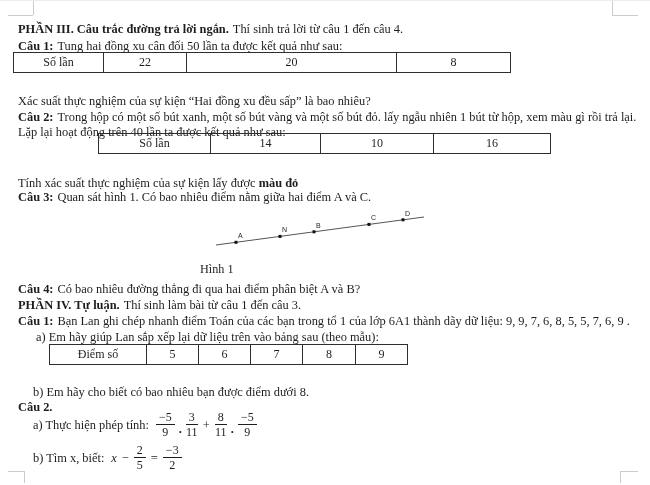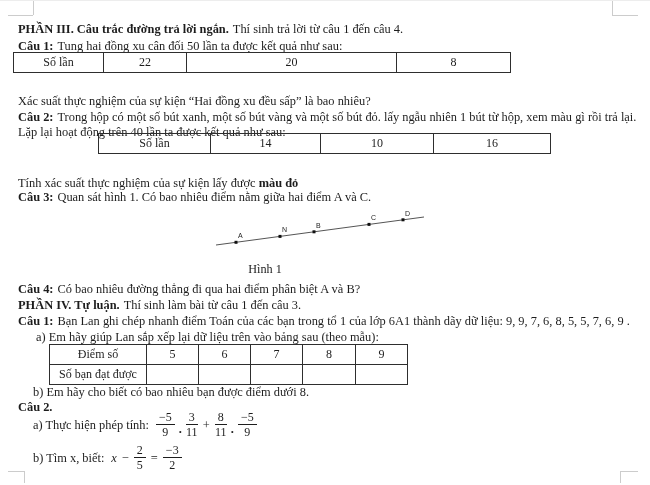--- a/index.html
+++ b/index.html
@@ -12,21 +12,21 @@
   .lbl{font-weight:700;margin-right:4px;}
   .boldpart{font-weight:700;margin-right:4px;}
   .boldword{font-weight:700;margin-left:3px;}
   .dtable{position:absolute;border-collapse:collapse;table-layout:fixed;}
   .dtable td{
     border:1px solid #2e2e2e;text-align:center;vertical-align:middle;
     font-size:12px;height:19px;padding:0 2px;line-height:13px;overflow:hidden;
   }
   .cropmark{position:absolute;background:#cccccc;}
   .fig{position:absolute;}
-  .caption{position:absolute;font-size:12.2px;text-align:center;}
+  .caption{position:absolute;font-size:12.2px;text-align:left;}
   .mrow{display:flex;align-items:center;gap:4px;}
   .mprefix{margin-right:3px;}
   .frac{display:inline-flex;flex-direction:column;align-items:center;font-size:12px;line-height:12px;}
   .frac .num{border-bottom:1px solid #1d1d1d;padding:0 3px 1px 3px;}
   .frac .den{padding-top:1px;}
   .mdot{position:relative;top:4px;font-weight:700;}
   .op{padding:0 1px;}
   .mvar{font-style:italic;}
 </style>
 </head>
@@ -139,28 +139,20 @@
     </colgroup>
   <tbody>
       <tr>
     <td>Điểm số</td>
     <td>5</td>
     <td>6</td>
     <td>7</td>
     <td>8</td>
     <td>9</td>
   </tr>
-  <tr>
-    <td>Số bạn đạt được</td>
-    <td></td>
-    <td></td>
-    <td></td>
-    <td></td>
-    <td></td>
-  </tr>
 </tbody>
   </table>
 
 <div class="line" style="left:33px;top:384px;">b) Em hãy cho biết có bao nhiêu bạn được điểm dưới 8.</div>
 
 <div class="line" style="left:18px;top:399px;">
   <span class="lbl">Câu 2.</span>
 </div>
 
 <div class="line mrow" style="left:33px;top:410px;">

